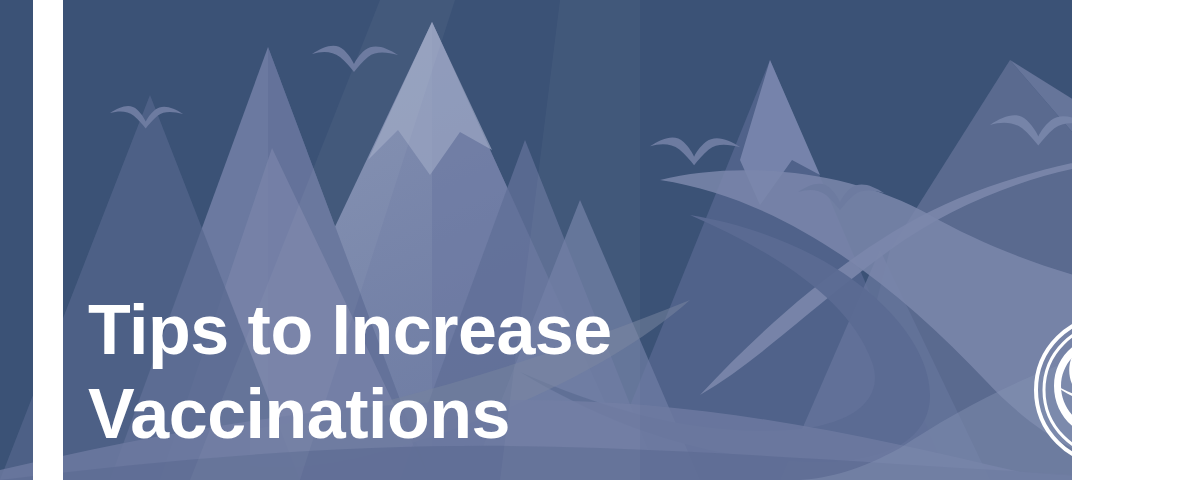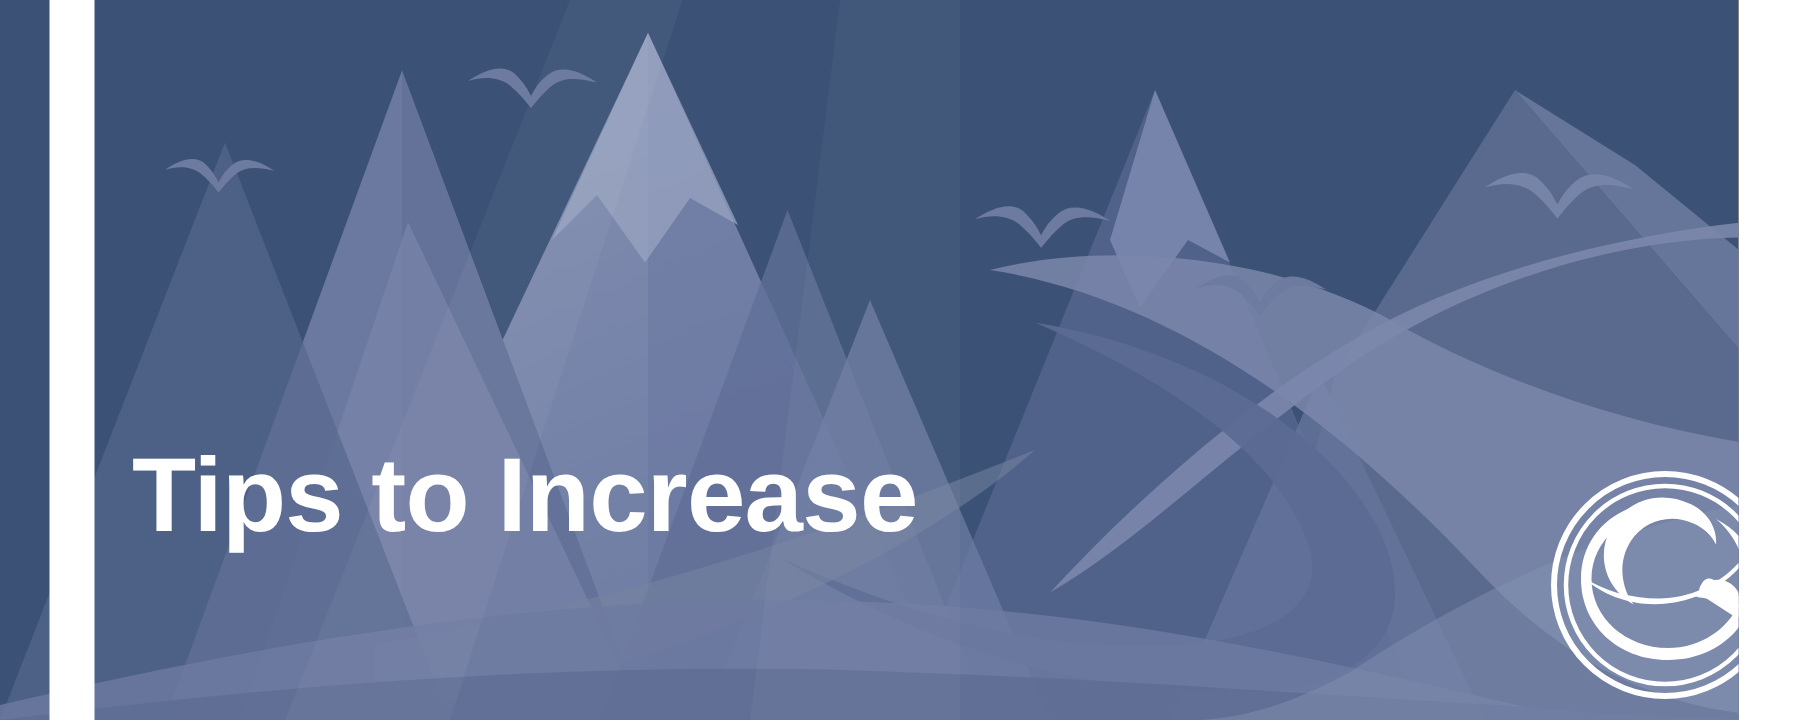--- a/index.html
+++ b/index.html
@@ -5,21 +5,21 @@
   html, body {
     margin: 0;
     padding: 0;
     background: #ffffff;
   }
   body {
     font-family: "Liberation Sans", sans-serif;
   }
   #banner {
     position: relative;
-    width: 1159px;
+    width: 1072px;
     height: 480px;
     overflow: hidden;
     background: #a16207;
   }
   #scene {
     position: absolute;
     inset: 0;
     width: 1200px;
     height: 480px;
     display: block;
@@ -165,20 +165,21 @@
                  C62,-5 74,-1 86,7 C74,4 64,3 56,9 C50,14 46,19 42,24
                  C38,19 34,14 28,9 C20,3 10,3 0,6 Z"></path>
       </g>
     </g>
   </svg>
 
   <div id="left-stripe"></div>
 
   <div id="title-block">
     <span class="title-line">Tips to Increase</span>
+    <span class="title-line">Vaccinations</span>
   </div>
 
   <div id="logo-wrap">
     <svg id="logo-svg" viewBox="0 0 160 174" aria-hidden="true">
       <g fill="none" stroke="#ffffff">
         <circle cx="78" cy="84" r="74" stroke-width="4"></circle>
         <circle cx="78" cy="84" r="66" stroke-width="3"></circle>
       </g>
       <g fill="#ffffff">
         <path d="M80,28 C46,28 22,50 22,80 C22,110 46,134 80,134

